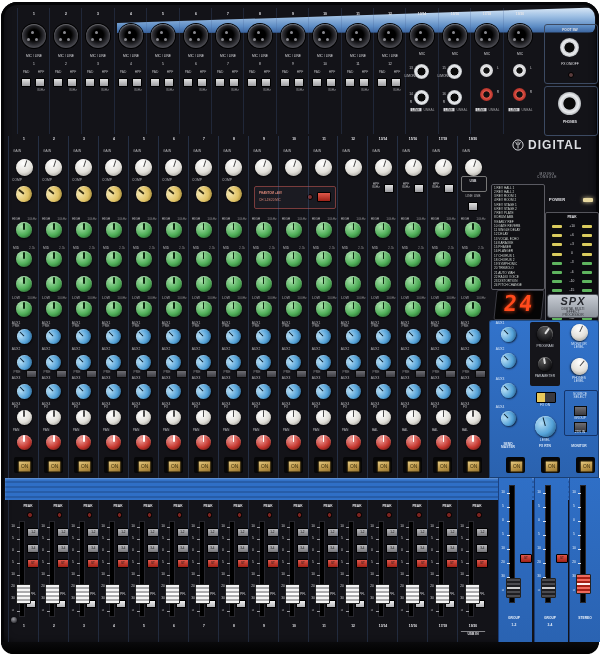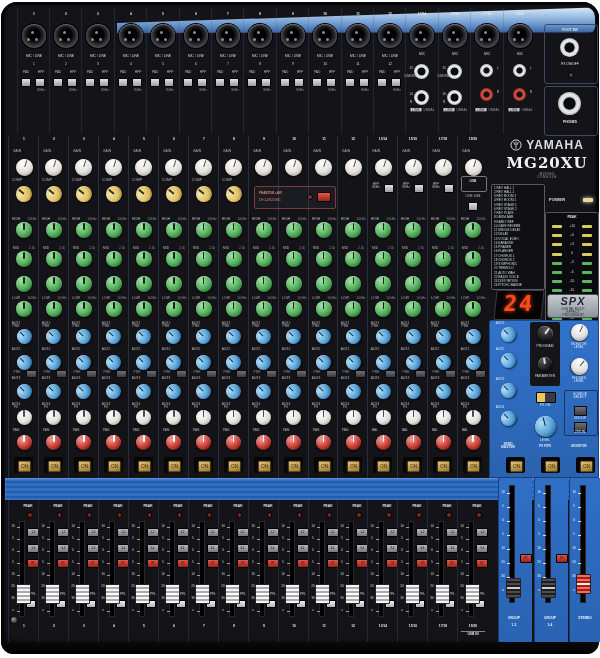--- a/index.html
+++ b/index.html
@@ -336,23 +336,22 @@
     <div class="led" style="left:52px;top:7px;width:4px;height:4px;background:#803030;border:1px solid #000;"></div>
     <div class="sw-red" style="left:62px;top:5px;"></div>
   </div>
 
   <div class="master">
     <div class="abs" style="left:8px;top:2px;width:104px;height:14px;color:#dcdee2;font-weight:bold;font-size:12px;letter-spacing:1px;text-align:center;">
       <svg width="12" height="12" viewBox="0 0 20 20" style="vertical-align:-2px;">
             <circle cx="10" cy="10" r="8.5" fill="none" stroke="#dcdee2" stroke-width="1.6"></circle>
             <path d="M10 4 L10 16 M6 5 L8.5 10 M14 5 L11.5 10" stroke="#dcdee2" stroke-width="1.4" fill="none"></path>
           </svg>
-      <span>YAMAHA</span>
+      <span>DIGITAL</span>
     </div>
-    <div class="abs" style="left:8px;top:18px;width:104px;text-align:center;color:#f0f1f4;font-family:'DejaVu Serif',serif;font-weight:bold;font-size:15px;letter-spacing:1px;">MG20XU</div>
     <div class="tl" style="left:38px;top:36px;color:#9fa1a8;letter-spacing:1px;">MIXING CONSOLE</div>
 
     <div class="fxlist" id="fxlist">
           <div class="fxrow">
             <div class="tll" style="left: 2px; top: 0.5px; color: rgb(210, 216, 212); font-size: 6px; transform: scale(0.52);">1  REV HALL 1</div>
           </div>
           <div class="fxrow">
             <div class="tll" style="left: 2px; top: 0.5px; color: rgb(210, 216, 212); font-size: 6px; transform: scale(0.52);">2  REV HALL 2</div>
           </div>
           <div class="fxrow">

